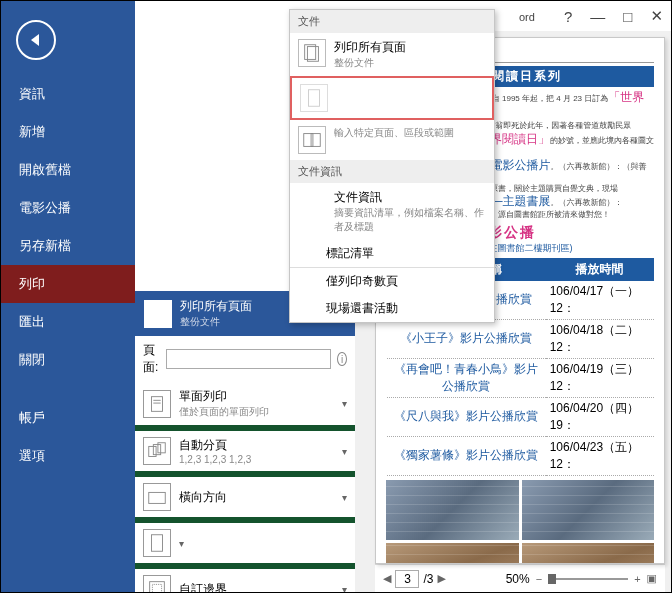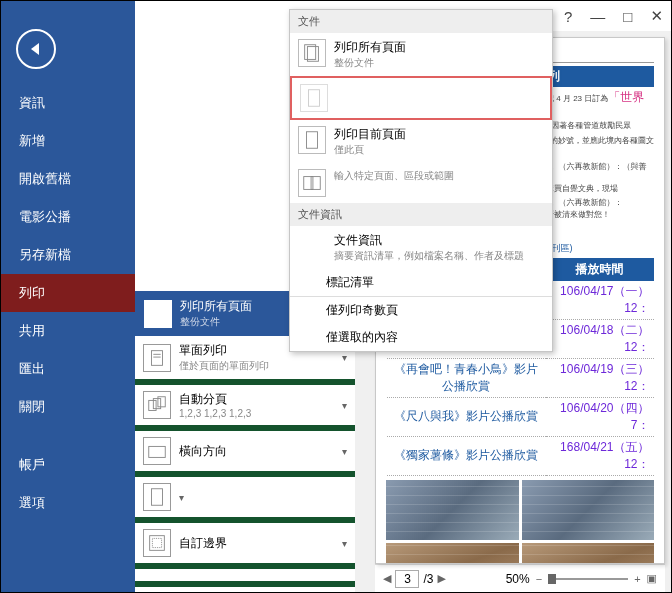--- a/index.html
+++ b/index.html
@@ -1,18 +1,18 @@
 <!DOCTYPE html>
 <html><head>
 <meta charset="utf-8">
 <style>
 *{margin:0;padding:0;box-sizing:border-box;font-family:"Microsoft YaHei",Arial,sans-serif;font-size:12px}
 body{width:672px;height:593px;background:#fff;overflow:hidden;position:relative;border:1px solid #000}
 .frame{display:flex;width:100%;height:100%}
-.sidebar{width:134px;background:#2b579a;color:#fff;padding-top:13px}
+.sidebar{width:134px;background:#2b579a;color:#fff;padding-top:4px}
 .back-btn{width:40px;height:40px;border:2px solid #fff;border-radius:50%;margin:15px 0 15px 15px;display:flex;align-items:center;justify-content:center;cursor:pointer}
 .back-arrow{border-right:8px solid #fff;border-top:6px solid transparent;border-bottom:6px solid transparent;margin-left:-3px}
 .nav-item{padding:10px 18px;cursor:pointer;font-size:13px}
 .nav-item.sel{background:#7f1d1d}
 .nav-sep{height:20px}
 .main{flex:1;position:relative;background:#fff}
 .titlebar{height:30px;display:flex;align-items:center;justify-content:flex-end;padding-right:8px;gap:18px}
 .tbtn{font-size:15px;cursor:pointer;color:#444}
 .login{position:absolute;top:34px;right:8px;font-size:12px;color:#444}
 .center{display:flex;height:calc(100% - 30px)}
@@ -37,34 +37,34 @@
 .banner .br{font-weight:bold;letter-spacing:2px}
 .bodytext{font-size:8px;color:#444;line-height:1.3;margin:3px 0}
 .bodytext .pk{color:#d63384}
 .bodytext .bl{color:#1e5aa0}
 .subtitle{color:#d63384;font-size:14px;font-weight:bold;letter-spacing:2px;margin-top:4px}
 .subloc{color:#1e5aa0;font-size:9px;text-align:center;margin-bottom:3px}
 .tbl{width:100%;border-collapse:collapse;font-size:8px}
 .tbl th{background:#1e5aa0;color:#fff;padding:2px;text-align:center;border:1px solid #1e5aa0}
 .tbl td{padding:2px 4px;border-bottom:1px dotted #aaa}
 .tbl td:first-child{color:#1e5aa0;text-align:center}
-.tbl td:last-child{color:#6d28d9;text-align:right}
+.tbl td:last-child{color:#000000;text-align:left}
 .photos{display:flex;gap:3px;margin-top:4px;height:60px}
 .photo{flex:1;background:linear-gradient(135deg,#8a9bb0 0%,#5a6b7f 50%,#9aabb8 100%);position:relative}
 .photo::after{content:"";position:absolute;inset:0;background:repeating-linear-gradient(0deg,transparent 0,transparent 8px,rgba(255,255,255,.15) 8px,rgba(255,255,255,.15) 9px)}
 .photo2{display:flex;gap:3px;margin-top:3px;height:74px}
 .photo2 .photo{background:linear-gradient(160deg,#b89a7a 0%,#8a6a4a 40%,#c0a080 100%)}
 .statusbar{height:28px;display:flex;align-items:center;padding:0 8px;gap:10px;border-top:1px solid #ddd;background:#fff}
 .pgnav{display:flex;align-items:center;gap:4px}
 .pgbtn{cursor:pointer;font-size:11px;color:#666}
 .pgin{width:24px;border:1px solid #ababab;text-align:center;padding:1px}
 .zoom{margin-left:auto;display:flex;align-items:center;gap:6px}
 .slider{width:80px;height:2px;background:#999;position:relative}
 .slider::after{content:"";position:absolute;left:0;top:-4px;width:8px;height:10px;background:#666}
-.dropdown{position:absolute;left:154px;top:8px;width:264px;background:#fff;border:1px solid #c6c6c6;box-shadow:2px 2px 6px rgba(0,0,0,.25);z-index:50}
+.dropdown{position:absolute;left:154px;top:8px;width:206px;background:#fff;border:1px solid #c6c6c6;box-shadow:2px 2px 6px rgba(0,0,0,.25);z-index:50}
 .dd-sec{background:#eee;padding:4px 8px;font-size:11px;color:#555}
 .dd-item{display:flex;padding:6px 8px;gap:8px;cursor:pointer}
 .dd-item.hi{border:2px solid #e06060}
 .dd-item.dis{color:#aaa}
 .dd-ic{width:28px;height:28px;border:1px solid #bbb;flex-shrink:0;display:flex;align-items:center;justify-content:center;background:#fff}
 .dd-item.dis .dd-ic{border-color:#ddd}
 .dd-txt .l1{font-size:12px}
 .dd-txt .l2{font-size:10px;color:#888}
 .dd-item.dis .l2{color:#ccc}
 .dd-simple{padding:5px 10px 5px 36px;font-size:12px;cursor:pointer;position:relative}
@@ -79,21 +79,20 @@
   <div class="sidebar">
     <div class="back-btn">
         <div class="back-arrow"></div>
       </div>
     <div class="nav-item">資訊</div>
     <div class="nav-item">新增</div>
     <div class="nav-item">開啟舊檔</div>
     <div class="nav-item">電影公播</div>
     <div class="nav-item">另存新檔</div>
     <div class="nav-item sel">列印</div>
-    <div class="nav-item">共用</div>
     <div class="nav-item">匯出</div>
     <div class="nav-item">關閉</div>
     <div class="nav-sep"></div>
     <div class="nav-item">帳戶</div>
     <div class="nav-item">選項</div>
   </div>
 
   <div class="main">
     <span class="ord">ord</span>
     <div class="titlebar">
@@ -112,20 +111,25 @@
                 <rect x="4" y="3" width="12" height="16" fill="none" stroke="#fff" stroke-width="1.5"></rect>
                 <rect x="7" y="5" width="12" height="16" fill="none" stroke="#fff" stroke-width="1.5"></rect>
               </svg>
             </div>
           <div class="settext">
               <div class="t1">列印所有頁面</div>
               <div class="t2">整份文件</div>
             </div>
           <div class="setdrop">▾</div>
         </div>
+        <div class="pagerow">
+          <span>頁面:</span>
+          <input type="text" style="">
+          <span class="info-ic">i</span>
+        </div>
         <div class="setrow">
           <div class="seticon">
               <svg class="pageic" viewBox="0 0 24 24">
                 <rect x="6" y="4" width="12" height="16" fill="none" stroke="#888"></rect>
                 <line x1="8" y1="8" x2="16" y2="8" stroke="#888"></line>
                 <line x1="8" y1="11" x2="16" y2="11" stroke="#888"></line>
               </svg>
             </div>
           <div class="settext">
               <div class="t1">單面列印</div>
@@ -208,25 +212,25 @@
             <tr>
                   <td>《小王子》影片公播欣賞</td>
                   <td>106/04/18（二）12：</td>
                 </tr>
             <tr>
                   <td>《再會吧！青春小鳥》影片公播欣賞</td>
                   <td>106/04/19（三）12：</td>
                 </tr>
             <tr>
                   <td>《尺八與我》影片公播欣賞</td>
-                  <td>106/04/20（四）7：</td>
+                  <td>106/04/20（四）19：</td>
                 </tr>
             <tr>
                   <td>《獨家薯條》影片公播欣賞</td>
-                  <td>168/04/21（五）12：</td>
+                  <td>106/04/23（五）12：</td>
                 </tr>
           </tbody>
             </table>
           <div class="photos">
               <div class="photo"></div>
               <div class="photo"></div>
             </div>
           <div class="photo2">
               <div class="photo"></div>
               <div class="photo"></div>
@@ -267,46 +271,35 @@
       <div class="dd-item dis hi">
         <div class="dd-ic">
             <svg class="pageic" viewBox="0 0 24 24">
               <rect x="6" y="3" width="12" height="18" fill="none" stroke="#ccc"></rect>
             </svg>
           </div>
       </div>
       <div class="dd-item">
         <div class="dd-ic">
             <svg class="pageic" viewBox="0 0 24 24">
-              <rect x="6" y="3" width="12" height="18" fill="none" stroke="#888"></rect>
-            </svg>
-          </div>
-        <div class="dd-txt">
-            <div class="l1">列印目前頁面</div>
-            <div class="l2">僅此頁</div>
-          </div>
-      </div>
-      <div class="dd-item">
-        <div class="dd-ic">
-            <svg class="pageic" viewBox="0 0 24 24">
               <rect x="3" y="5" width="10" height="14" fill="none" stroke="#888"></rect>
               <rect x="11" y="5" width="10" height="14" fill="none" stroke="#888"></rect>
             </svg>
           </div>
         <div class="dd-txt">
             <div class="l2">輸入特定頁面、區段或範圍</div>
           </div>
       </div>
       <div class="dd-sec">文件資訊</div>
       <div class="dd-item">
         <div class="dd-ic" style="border:none"></div>
         <div class="dd-txt">
             <div class="l1">文件資訊</div>
             <div class="l2">摘要資訊清單，例如檔案名稱、作者及標題</div>
           </div>
       </div>
       <div class="dd-simple">標記清單</div>
       <div style="border-top:1px solid #ddd"></div>
       <div class="dd-simple">僅列印奇數頁</div>
-      <div class="dd-simple">僅選取的內容</div>
+      <div class="dd-simple">現場還書活動</div>
     </div>
   </div>
 </div>
 
 </body></html>

